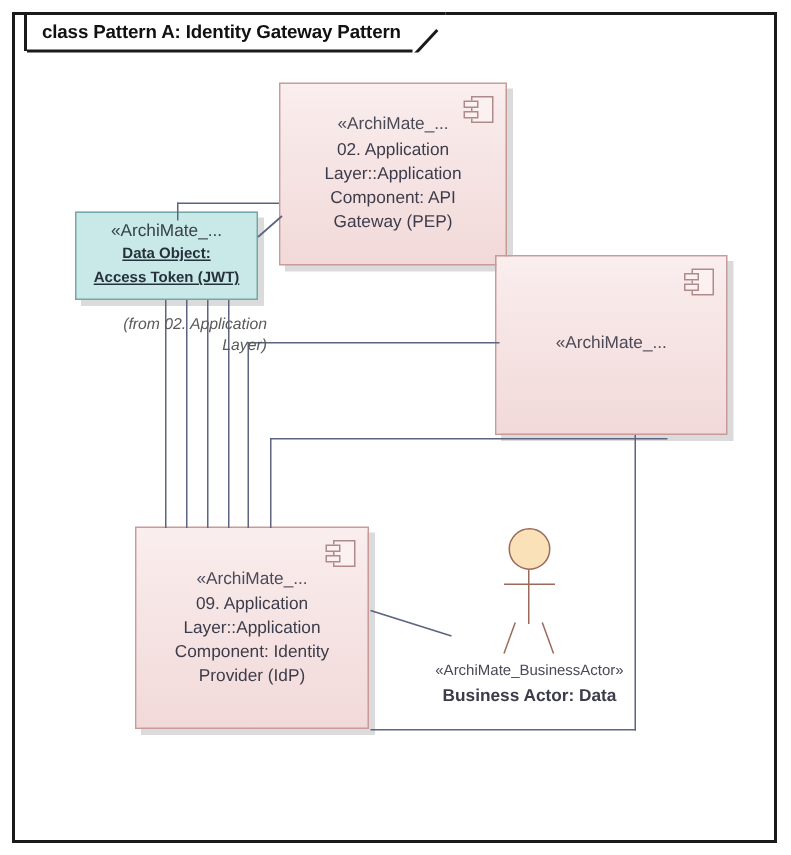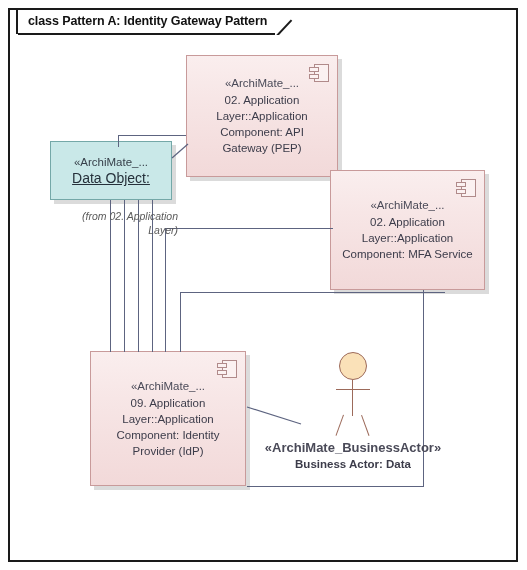--- a/index.html
+++ b/index.html
@@ -87,21 +87,21 @@
 
   
   .dataobj .body{
     border:1px solid #74a8a8;
     background:#c9e8e8;
   }
   .dataobj .stereo{
     font-size:11.5px;color:#37404a;margin-bottom:1px;line-height:14px;
   }
   .dataobj .nm{
-    font-size:14px;font-weight:normal;color:#25303a;line-height:16px;
+    font-size:10px;font-weight:bold;color:#25303a;line-height:16px;
     text-decoration:underline;
   }
 
   .from-label{
     position:absolute;z-index:4;
     font-size:10.5px;font-style:italic;color:#5a5a5a;
     text-align:right;line-height:14px;white-space:pre-line;
   }
 
   
@@ -115,21 +115,21 @@
   }
   .actor .spine{left:31px;top:28px;width:1.4px;height:36px;}
   .actor .arms{left:15px;top:37px;width:34px;height:1.4px;}
   .actor .leg-l{left:22px;top:63px;width:1.4px;height:22px;
     transform:rotate(20deg);transform-origin:top center;}
   .actor .leg-r{left:40px;top:63px;width:1.4px;height:22px;
     transform:rotate(-20deg);transform-origin:top center;}
   .actor-label{
     position:absolute;z-index:4;text-align:center;line-height:16px;
   }
-  .actor-label .stereo{font-size:13px;color:#4a4a58;font-weight:bold;}
+  .actor-label .stereo{font-size:10px;color:#4a4a58;}
   .actor-label .nm{font-size:11.5px;font-weight:bold;color:#3c3c4a;}
 
   
   .link{position:absolute;background:#5d6480;z-index:2;}
   .vline{width:1.2px;}
   .hline{height:1.2px;}
   svg.diag{position:absolute;z-index:2;overflow:visible;}
   svg.diag line{stroke:#5d6480;stroke-width:1.2;}
 </style>
 </head>
@@ -179,30 +179,30 @@
   <div class="node comp" style="left:330px;top:170px;width:155px;height:120px;">
     <div class="shadow"></div>
     <div class="body"></div>
     <div class="comp-icon">
       <div class="big"></div>
         <div class="t1"></div>
         <div class="t2"></div>
     </div>
     <div class="content">
       <div class="stereo">«ArchiMate_...</div>
-      <div class="nm">02. Application Layer::Application Component: MFA Service</div>
     </div>
   </div>
 
   <div class="node dataobj" style="left:50px;top:141px;width:122px;height:59px;">
     <div class="shadow"></div>
     <div class="body"></div>
     <div class="content" style="padding:3px 4px;">
       <div class="stereo">«ArchiMate_...</div>
       <div class="nm">Data Object:</div>
+      <div class="nm">Access Token (JWT)</div>
     </div>
   </div>
 
   <div class="from-label" style="left:44px;top:209px;width:134px;">(from 02. Application
 Layer)</div>
 
   <div class="node comp" style="left:90px;top:351px;width:156px;height:135px;">
     <div class="shadow"></div>
     <div class="body"></div>
     <div class="comp-icon">

